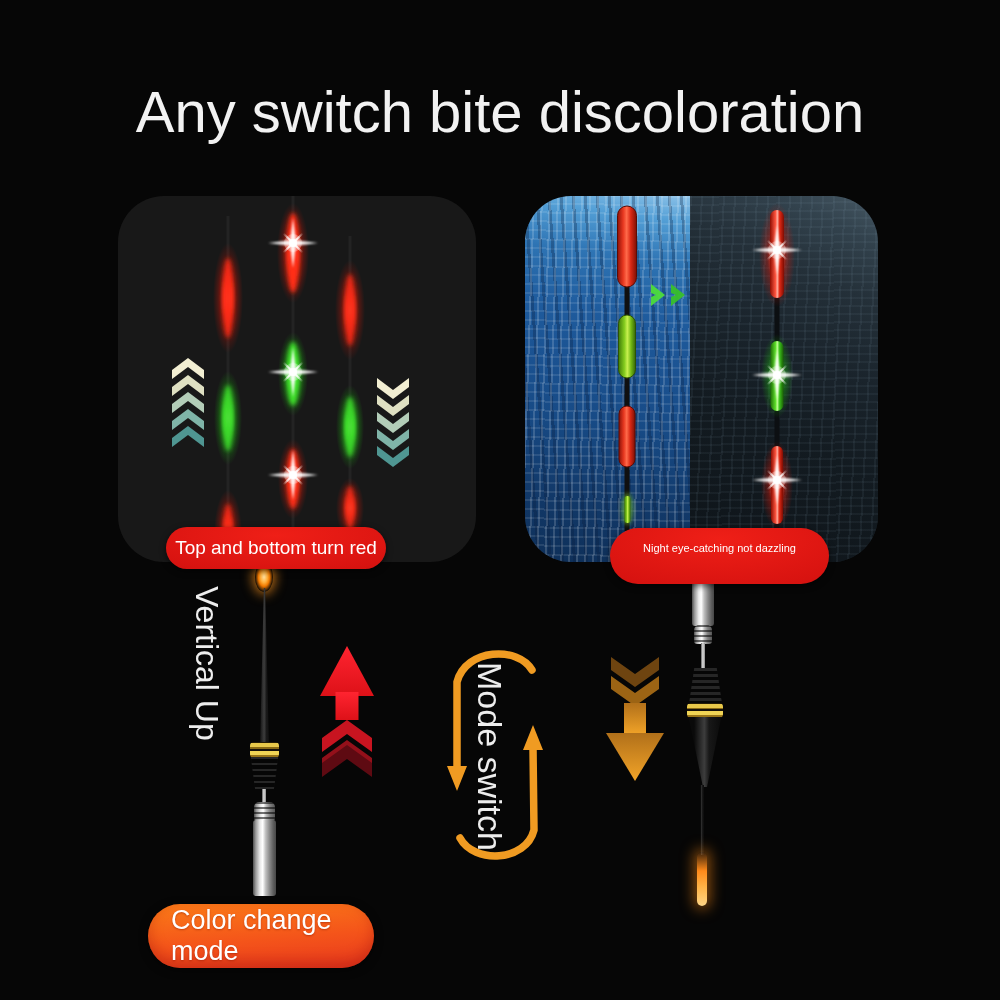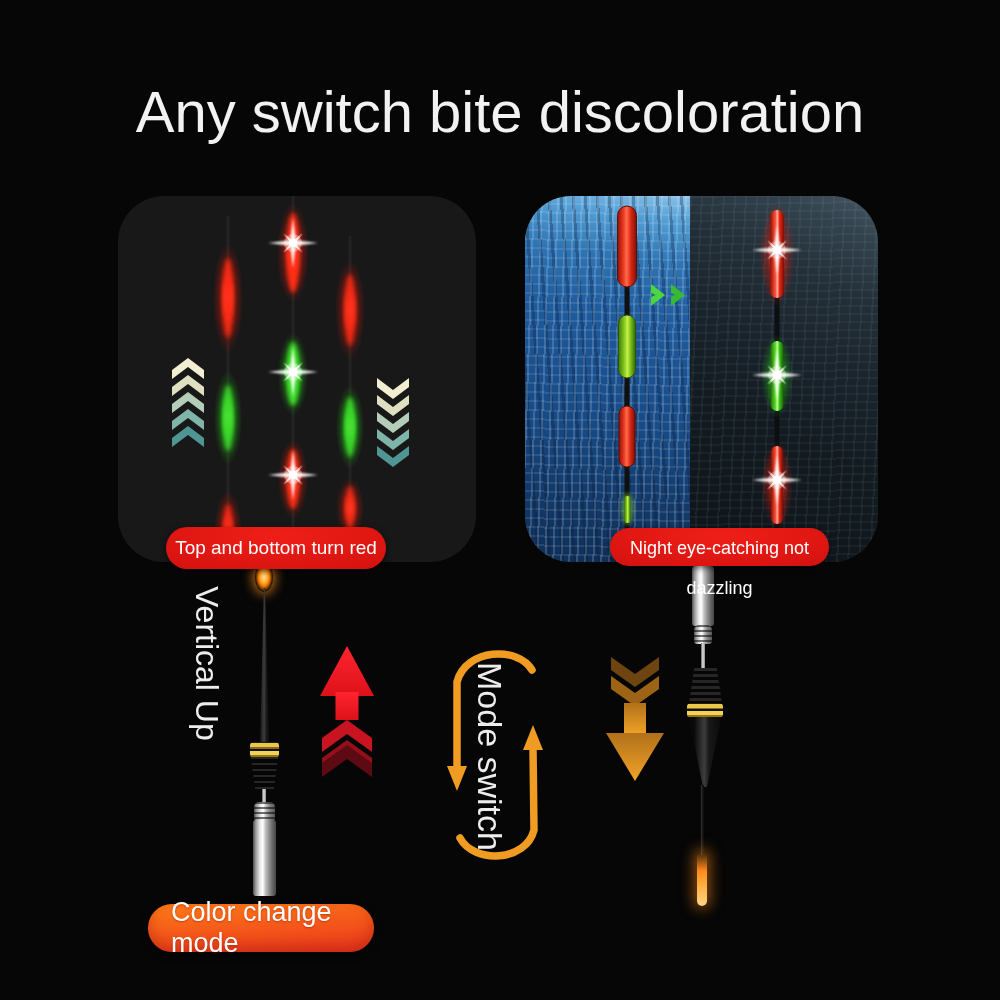--- a/index.html
+++ b/index.html
@@ -37,21 +37,21 @@
   }
   .panel-svg{position:absolute;left:0;top:0;}
 
   
   .banner-red{
     background:radial-gradient(120% 160% at 50% 20%, #ef1f17 0%, #d81310 55%, #b70d0c 100%);
     border-radius:999px;color:#ffffff;text-align:center;z-index:6;
     box-shadow:0 2px 6px rgba(0,0,0,.6);
   }
   .banner-red-left{left:166px;top:527px;width:220px;height:42px;line-height:42px;font-size:19px;}
-  .banner-red-right{left:610px;top:528px;width:219px;height:38px;line-height:40px;font-size:18px;}
+  .banner-red-right{left:610px;top:528px;width:219px;height:56px;line-height:40px;font-size:11px;}
 
   
   .vlabel{
     writing-mode:vertical-rl;text-orientation:mixed;
     color:#ededed;white-space:nowrap;
   }
   .vertical-up{left:188px;top:586px;font-size:32px;}
   .mode-switch{left:470px;top:662px;font-size:34px;}
 
   
@@ -94,21 +94,21 @@
   
   .pill{
     background:linear-gradient(175deg,#fb7c18 0%,#f4541a 55%,#e8391e 100%);
     border-radius:999px;color:#fff;z-index:6;
     font-size:27px;line-height:1.14;
     box-shadow:inset 0 -6px 14px rgba(150,10,10,.35), 0 2px 8px rgba(0,0,0,.6);
     text-shadow:0 1px 2px rgba(130,20,0,.45);
     display:flex;align-items:center;
   }
   .pill-inner{padding-left:23px;padding-right:10px;}
-  .pill-left{left:148px;top:904px;width:226px;height:48px;}
+  .pill-left{left:148px;top:904px;width:226px;height:64px;}
   .pill-right{left:588px;top:904px;width:236px;height:66px;}
 </style>
 </head>
 <body>
 
 <div class="stage">
 
   <div class="abs title">Any switch bite discoloration</div>
 
   <div class="abs panel panel-left">

